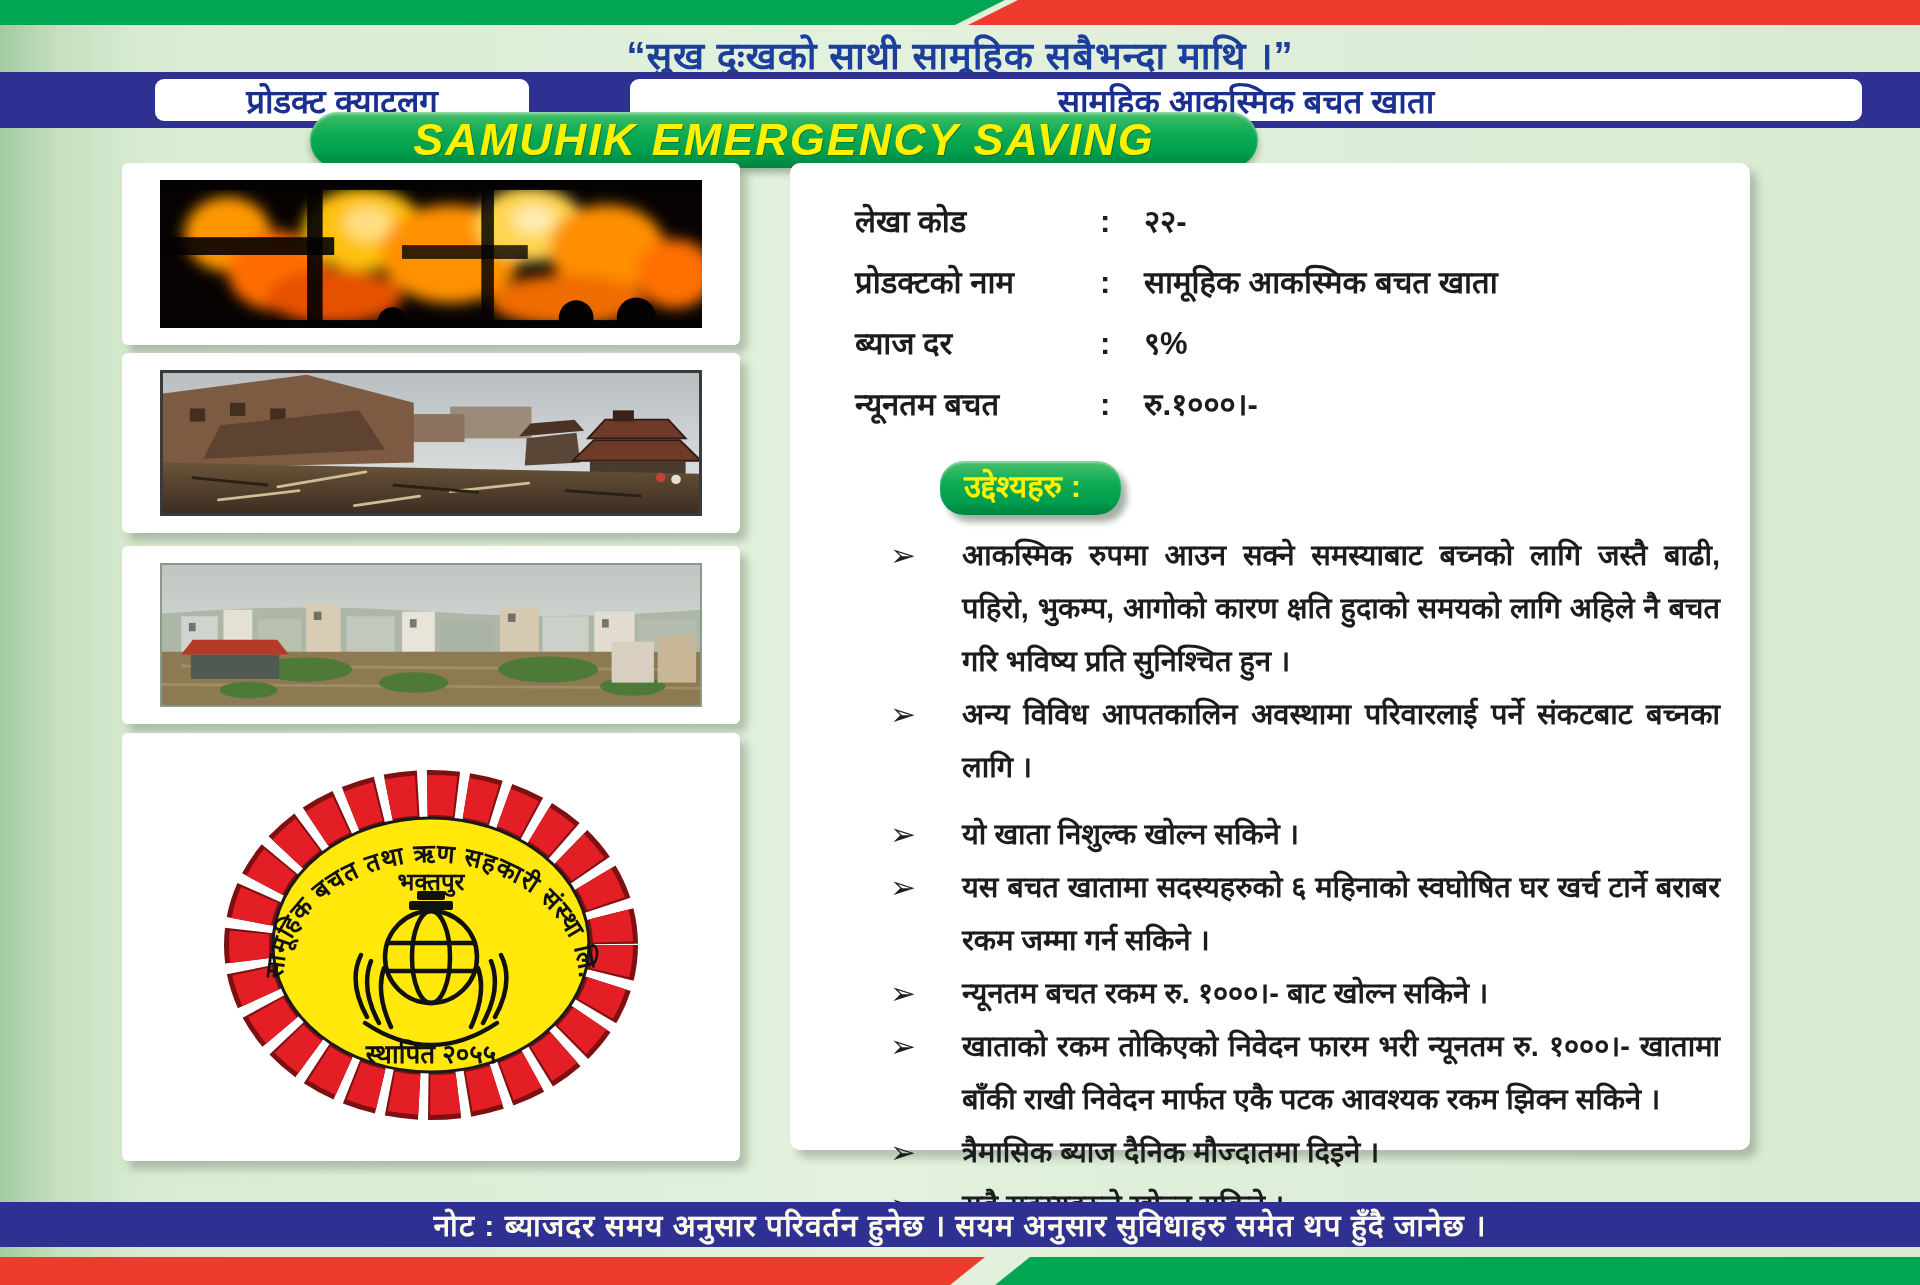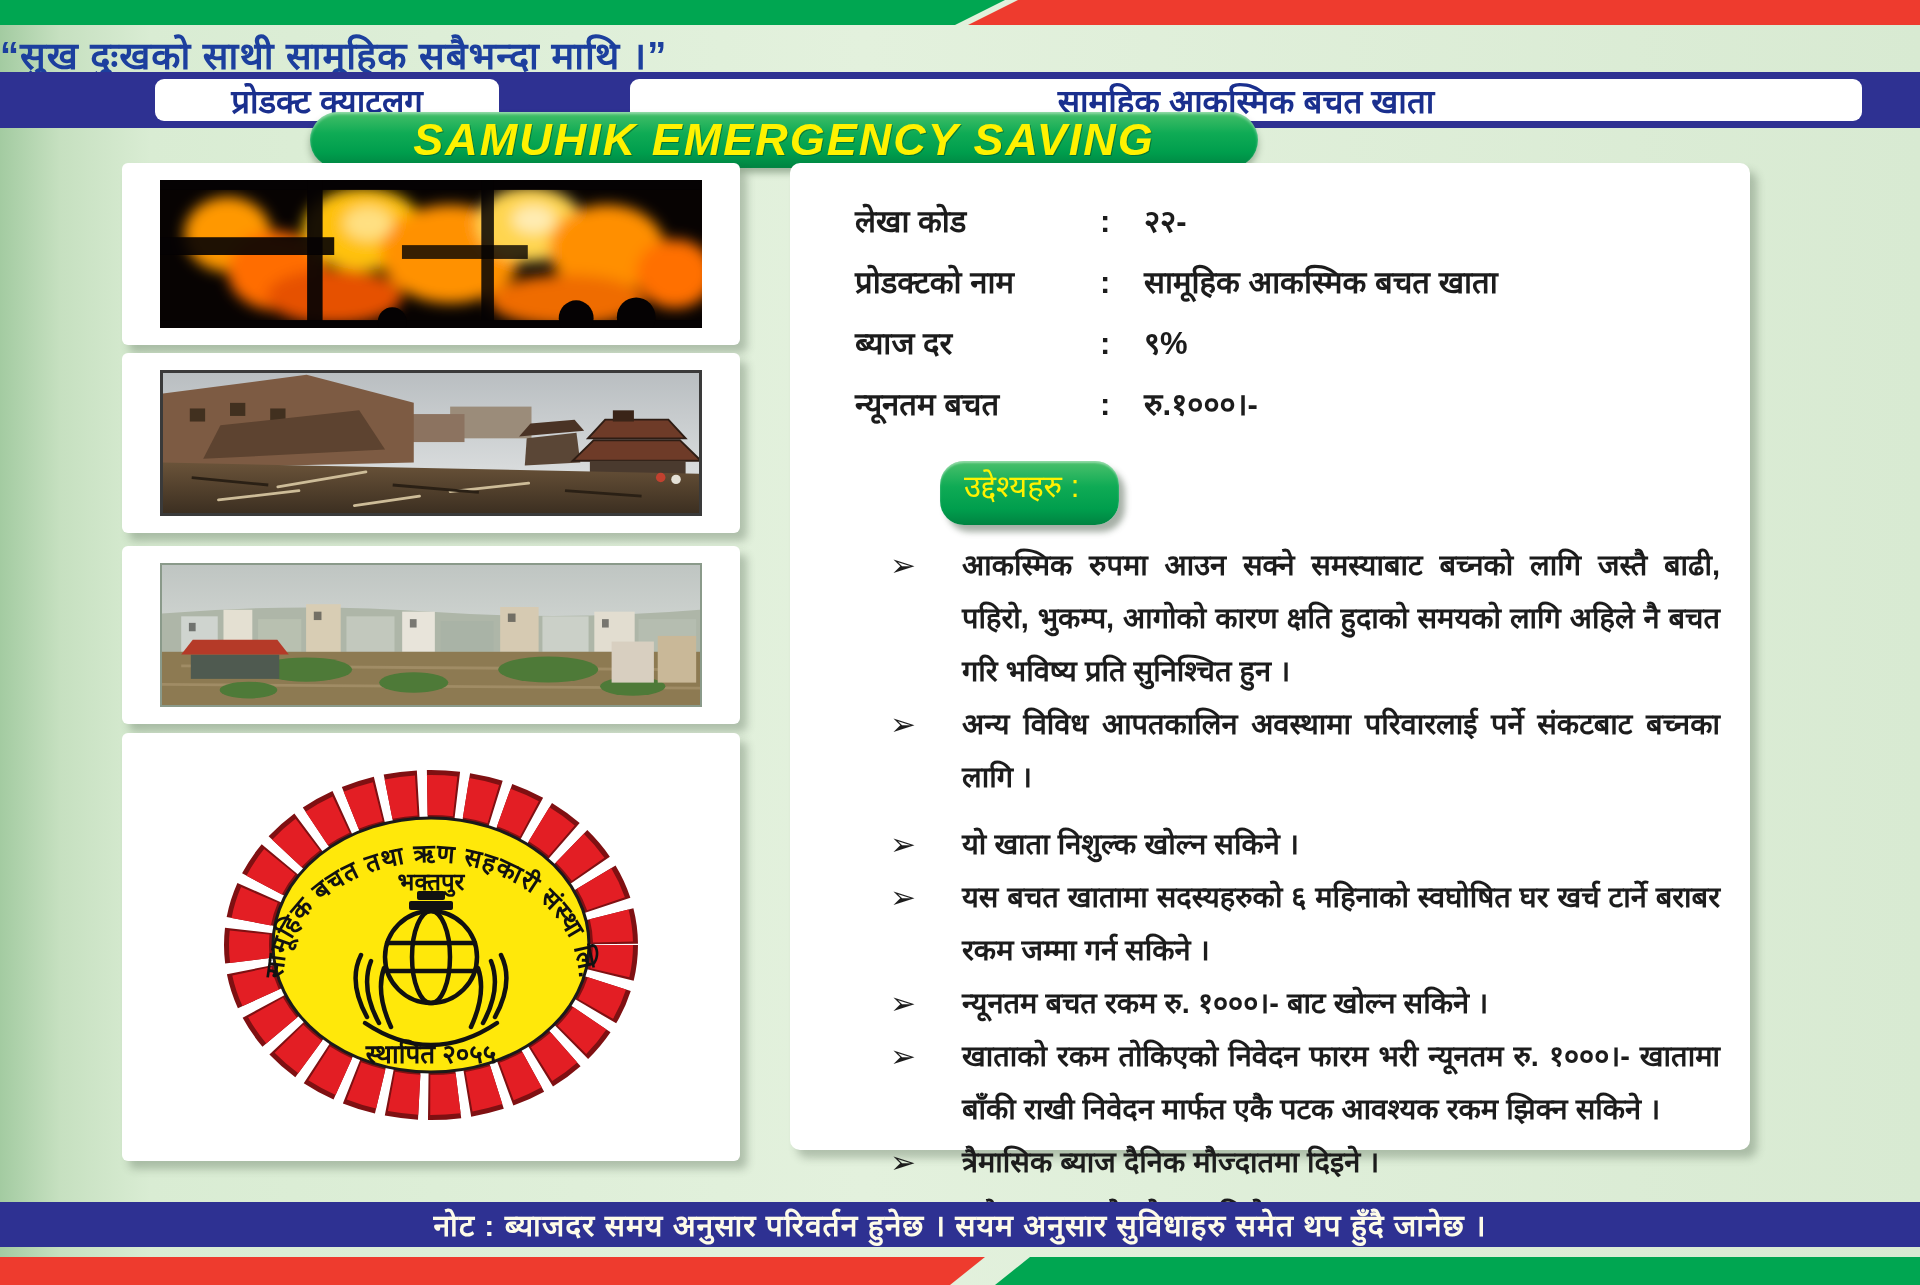--- a/index.html
+++ b/index.html
@@ -16,29 +16,29 @@
     clip-path:polygon(0 0,1005px 0,955px 100%,0 100%); }
   .stripe-top .red { position:absolute; inset:0; background:#ee3b2e;
     clip-path:polygon(1018px 0,100% 0,100% 100%,968px 100%); }
   .stripe-bottom { bottom:0; height:28px; }
   .stripe-bottom .red { position:absolute; inset:0; background:#ee3b2e;
     clip-path:polygon(0 0,985px 0,950px 100%,0 100%); }
   .stripe-bottom .green { position:absolute; inset:0; background:#00a651;
     clip-path:polygon(1030px 0,100% 0,100% 100%,995px 100%); }
 
   
-  .quote { position:absolute; top:28px; left:0; width:100%; 
+  .quote { position:absolute; top:28px; left:0; width:100%; text-align:center;
     color:#1c3f9e; font-size:38px; font-weight:bold; letter-spacing:1px; }
 
   
   .blue-bar { position:absolute; top:72px; left:0; width:100%; height:56px; background:#2e3192; }
   .hbox { position:absolute; top:7px; height:42px; background:#ffffff; border-radius:9px;
     display:flex; align-items:center; justify-content:center;
     color:#1a2f8e; font-size:33px; font-weight:bold; }
-  .hbox-left  { left:155px; width:344px; }
+  .hbox-left  { left:155px; width:374px; }
   .hbox-right { left:630px; width:1232px; }
 
   
   .title-pill { position:absolute; top:112px; left:310px; width:948px; height:56px;
     border-radius:28px;
     background:linear-gradient(180deg,#45bf68 0%,#0fab55 38%,#009e4d 72%,#008341 100%);
     box-shadow:0 5px 7px rgba(30,60,30,.35), inset 0 2px 3px rgba(255,255,255,.45);
     display:flex; align-items:center; justify-content:center;
     color:#fff200; font-size:45px; font-weight:900; font-style:italic; letter-spacing:2px;
     text-shadow:1px 1px 0 rgba(0,90,40,.6); }
@@ -61,25 +61,25 @@
   
   .right-card { width:960px; height:987px; background:#ffffff; border-radius:10px;
     box-shadow:7px 8px 9px rgba(60,80,60,.30); padding:24px 0 0 0; }
 
   .details { margin:4px 0 0 65px; }
   .drow { display:flex; line-height:61px; font-size:31px; font-weight:bold; color:#1c1c1c; }
   .dlabel { width:245px; flex:none; }
   .dsep   { width:38px; flex:none; }
   .dval   { flex:1;margin-left:6px; }
 
-  .section-pill { display:inline-block; margin:26px 0 0 150px; padding:3px 40px 19px 24px;
+  .section-pill { display:inline-block; margin:26px 0 0 150px; padding:3px 40px 9px 24px;
     border-radius:24px;
     background:linear-gradient(180deg,#4cc16c 0%,#0fab55 40%,#009e4d 75%,#008341 100%);
     box-shadow:6px 7px 6px rgba(60,80,60,.45), inset 0 2px 2px rgba(255,255,255,.4);
-    color:#fff200; font-size:31px; font-weight:normal; }
+    color:#fff200; font-size:31px; font-weight:bold; }
   .pill-features { margin-top:30px; }
 
   .bullets { list-style:none; margin:14px 0 0 0; padding:0 30px 0 100px; }
   .bullets li { display:flex; font-size:29px; font-weight:bold; color:#1c1c1c; line-height:53px; }
   .bullets .marker { width:72px; flex:none; font-size:31px; }
   .bullets .btext { flex:1; text-align:justify; }
 
   
   .note-bar { position:absolute; top:1202px; left:0; width:100%; height:45px; background:#2e3192;
     display:flex; align-items:center; justify-content:center;

